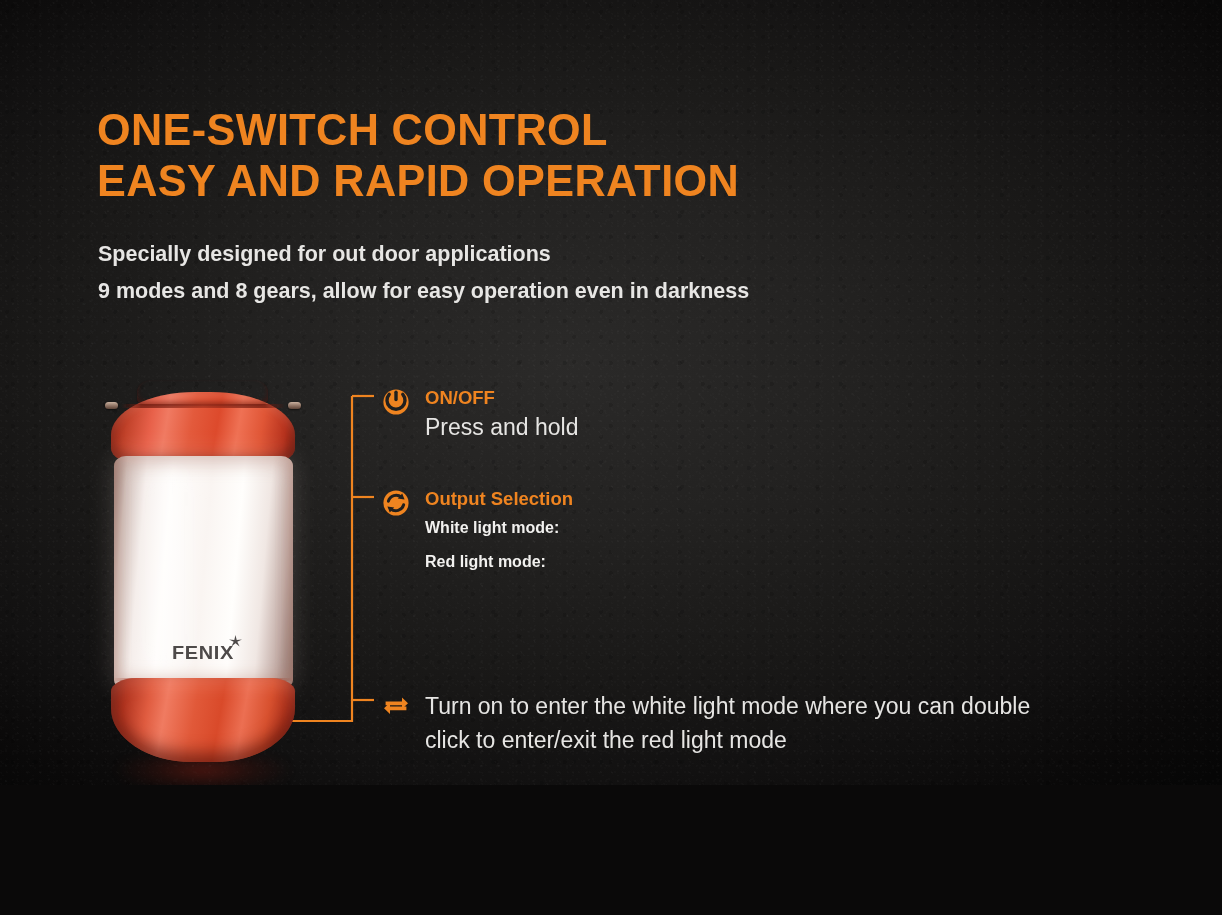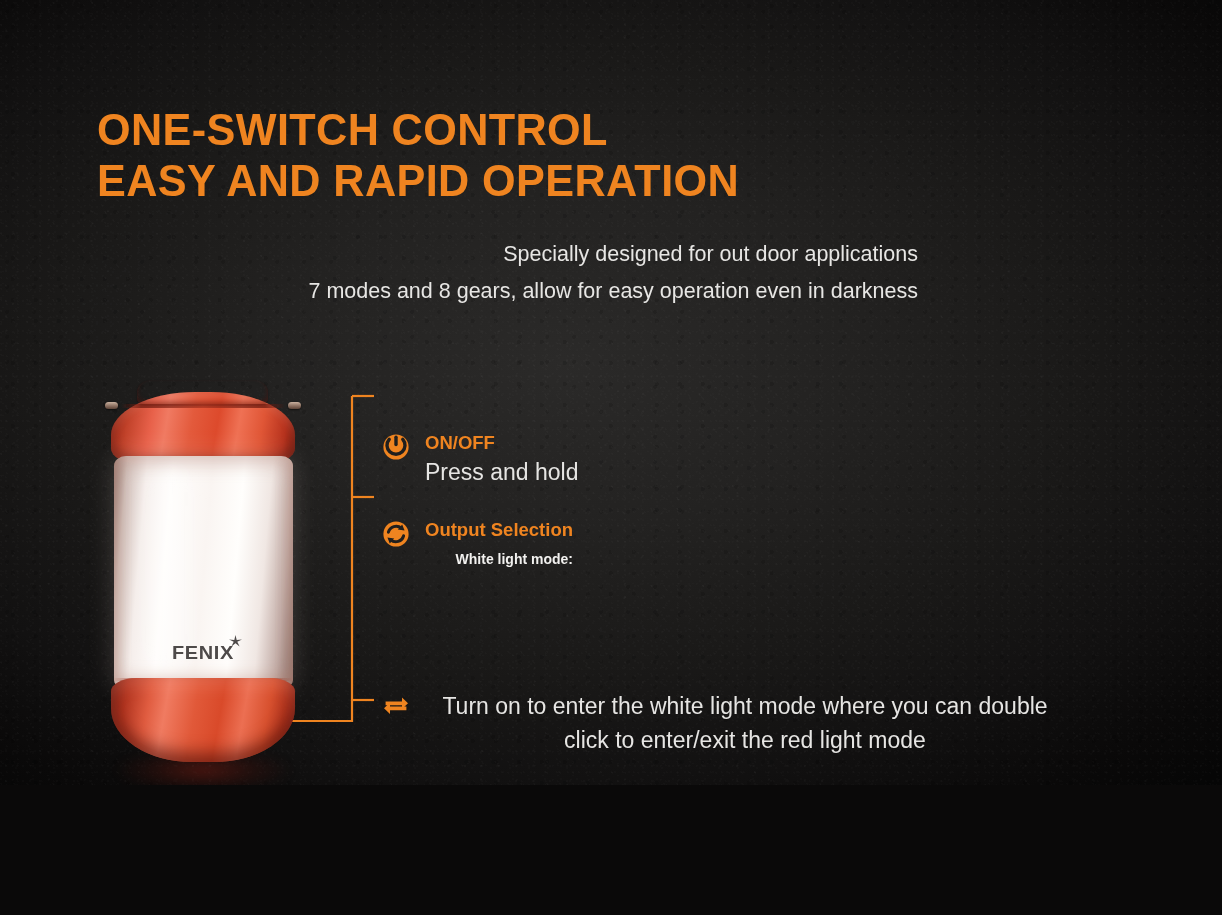--- a/index.html
+++ b/index.html
@@ -78,23 +78,22 @@
   #subhead {
     position: absolute;
     left: 98px;
     top: 236px;
     width: 820px;
   }
   .subhead-line {
     font-size: 21.5px;
     line-height: 37px;
     color: #e7e6e4;
-    font-weight: normal;
+    font-weight: bold;
     white-space: nowrap;
-    text-align: right;
   }
 
   
   #connector { position: absolute; left: 0; top: 0; width: 1222px; height: 915px; pointer-events: none; }
 
   
   #features { position: absolute; left: 382px; top: 378px; width: 800px; }
 
   .feature { position: absolute; left: 0; }
   .feature-icon {
@@ -109,35 +108,34 @@
   .feature-title {
     color: #ef8420;
     font-weight: bold;
     font-size: 18.5px;
     line-height: 24px;
     white-space: nowrap;
   }
   .feature-sub {
     color: #f2f1ef;
     font-weight: bold;
-    font-size: 14px;
+    font-size: 16px;
     line-height: 34px;
     white-space: nowrap;
-    text-align: right;
   }
   .feature-text {
     color: #e6e5e3;
     font-size: 23px;
     line-height: 34px;
     white-space: nowrap;
   }
-  .feature-text.wrap { white-space: normal; width: 640px; text-align: center; }
-
-  #feat-onoff   { top: 8px; margin-top: 45px; }
-  #feat-output  { top: 109px; margin-top: 31px; }
+  .feature-text.wrap { white-space: normal; width: 640px; }
+
+  #feat-onoff   { top: 8px; }
+  #feat-output  { top: 109px; }
   #feat-mode    { top: 311px; }
 
   
   #lantern {
     position: absolute;
     left: 103px;
     top: 378px;
     width: 200px;
     height: 400px;
   }
@@ -314,21 +312,21 @@
 
   <div id="noise"></div>
 
   <div id="headline">
     <div class="headline-line">ONE-SWITCH CONTROL</div>
     <div class="headline-line">EASY AND RAPID OPERATION</div>
   </div>
 
   <div id="subhead">
     <div class="subhead-line">Specially designed for out door applications</div>
-    <div class="subhead-line">7 modes and 8 gears, allow for easy operation even in darkness</div>
+    <div class="subhead-line">9 modes and 8 gears, allow for easy operation even in darkness</div>
   </div>
 
   <svg id="connector" viewBox="0 0 1222 915">
 
     <path d="M352 396 L352 701" stroke="#ef8420" stroke-width="2.2" fill="none"></path>
 
     <path d="M352 396 L374 396" stroke="#ef8420" stroke-width="2.2" fill="none"></path>
 
     <path d="M352 497 L374 497" stroke="#ef8420" stroke-width="2.2" fill="none"></path>
 
@@ -360,20 +358,21 @@
           <circle cx="14" cy="14" r="12.6" fill="#ef8420"></circle>
           <path d="M6.4 12.2 A8 8 0 0 1 19.4 8.2" stroke="#201f1e" stroke-width="3" fill="none" stroke-linecap="round"></path>
           <path d="M21.6 15.8 A8 8 0 0 1 8.6 19.8" stroke="#201f1e" stroke-width="3" fill="none" stroke-linecap="round"></path>
           <polygon points="20.2,4.4 22.6,10.6 15.8,9.4" fill="#201f1e"></polygon>
           <polygon points="7.8,23.6 5.4,17.4 12.2,18.6" fill="#201f1e"></polygon>
         </svg>
       </span>
       <div class="feature-body">
         <div class="feature-title">Output Selection</div>
         <div class="feature-sub">White light mode:</div>
+        <div class="feature-sub">Red light mode:</div>
       </div>
     </div>
 
     <div class="feature" id="feat-mode">
       <span class="feature-icon">
         <svg viewBox="0 0 28 28" width="28" height="28">
           <path d="M3.6 10.4 L20 10.4 L20 6.6 L26 12.3 L20 18 L20 14.2 L3.6 14.2 Z" fill="#ef8420"></path>
           <path d="M24.4 19.6 L8 19.6 L8 15.8 L2 21.5 L8 27.2 L8 23.4 L24.4 23.4 Z" fill="#ef8420" transform="translate(0,-4.2)"></path>
         </svg>
       </span>

